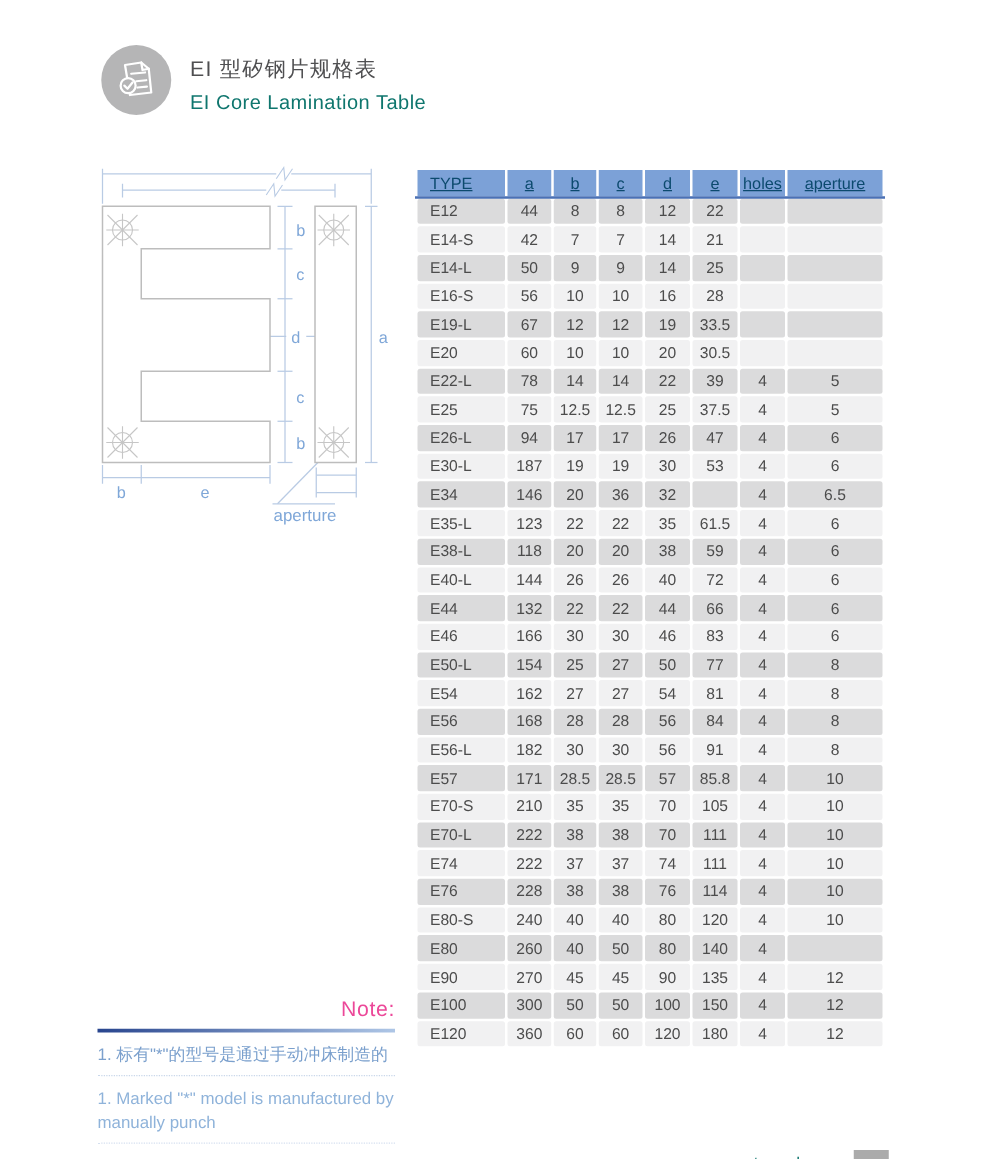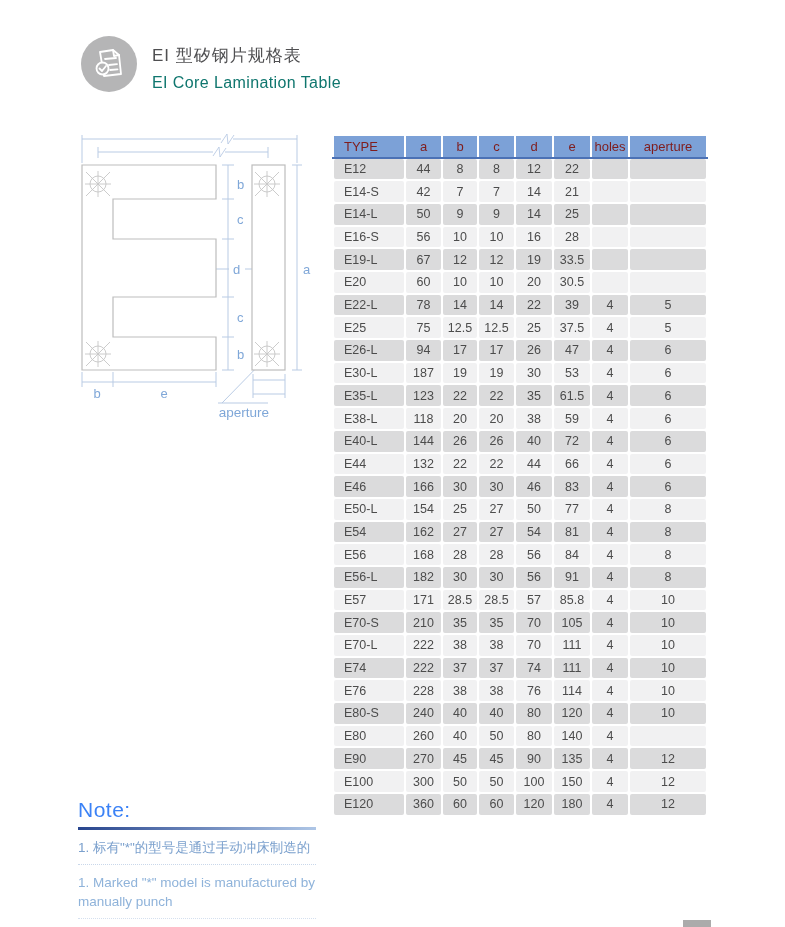--- a/index.html
+++ b/index.html
@@ -13,34 +13,34 @@
     position:absolute;left:81px;top:4px;width:56px;height:56px;border-radius:50%;
     background:#b5b5b6;display:flex;align-items:center;justify-content:center;
   }
   .titles{position:absolute;left:152px;top:12px;}
   .title-zh{font-size:17px;color:#4f4f51;letter-spacing:1px;}
   .title-en{font-size:16px;color:#0f766e;margin-top:7px;letter-spacing:0.4px;}
   
   .tbl-wrap{position:absolute;left:332px;top:102px;width:376px;}
   table.lam{border-collapse:separate;border-spacing:2px;width:376px;table-layout:fixed;}
   table.lam th{
-    background:#7ca1d7;color:#7f1d1d;font-weight:normal;font-size:13px;
-    height:20.6px;padding:0;text-align:center;
+    background:#7ca1d7;color:#0c4a6e;font-weight:normal;font-size:13px;
+    height:20.6px;padding:0;text-align:center;text-decoration:underline;
   }
   table.lam td{
     font-size:12.5px;color:#4c4c4c;height:20.7px;padding:0;text-align:center;
     border-radius:2px;
   }
   table.lam th:first-child, table.lam td:first-child{text-align:left;padding-left:10px;}
   table.lam tbody tr:nth-child(odd) td{background:#dbdbdc;}
   table.lam tbody tr:nth-child(even) td{background:#f1f1f2;}
   .hdr-underline{position:absolute;left:0;top:22.6px;width:376px;height:2px;background:#4b71b5;}
   
   .note{position:absolute;left:78px;top:766px;width:238px;}
-  .note-heading{font-size:21px;color:#3b82f6;letter-spacing:0.5px;}
+  .note-heading{font-size:17px;color:#ec4899;letter-spacing:0.5px;text-align:right;}
   .note-rule{width:238px;height:2.5px;margin-top:5px;background:linear-gradient(to right,#28458e,#aec6e6);}
   .note-zh{font-size:13.5px;color:#7ba0cd;margin-top:9px;padding-bottom:7px;border-bottom:1px dotted #c9d7ea;}
   .note-en{font-size:13.5px;color:#8fb3da;margin-top:8px;line-height:1.45;padding-bottom:6px;border-bottom:1px dotted #d5e0ef;}
   
   .footer-site{position:absolute;right:105px;top:893px;font-size:13.5px;color:#0f766e;letter-spacing:0.6px;font-family:Liberation Mono, monospace;}
   .page-badge{
     position:absolute;left:683px;top:888px;width:28px;height:28px;background:#ababab;
     color:#ffffff;font-size:14px;display:flex;align-items:center;justify-content:center;
   }
   
@@ -282,20 +282,30 @@
             <td>E30-L</td>
             <td>187</td>
             <td>19</td>
             <td>19</td>
             <td>30</td>
             <td>53</td>
             <td>4</td>
             <td>6</td>
           </tr>
           <tr>
+            <td>E34</td>
+            <td>146</td>
+            <td>20</td>
+            <td>36</td>
+            <td>32</td>
+            <td></td>
+            <td>4</td>
+            <td>6.5</td>
+          </tr>
+          <tr>
             <td>E35-L</td>
             <td>123</td>
             <td>22</td>
             <td>22</td>
             <td>35</td>
             <td>61.5</td>
             <td>4</td>
             <td>6</td>
           </tr>
           <tr>

